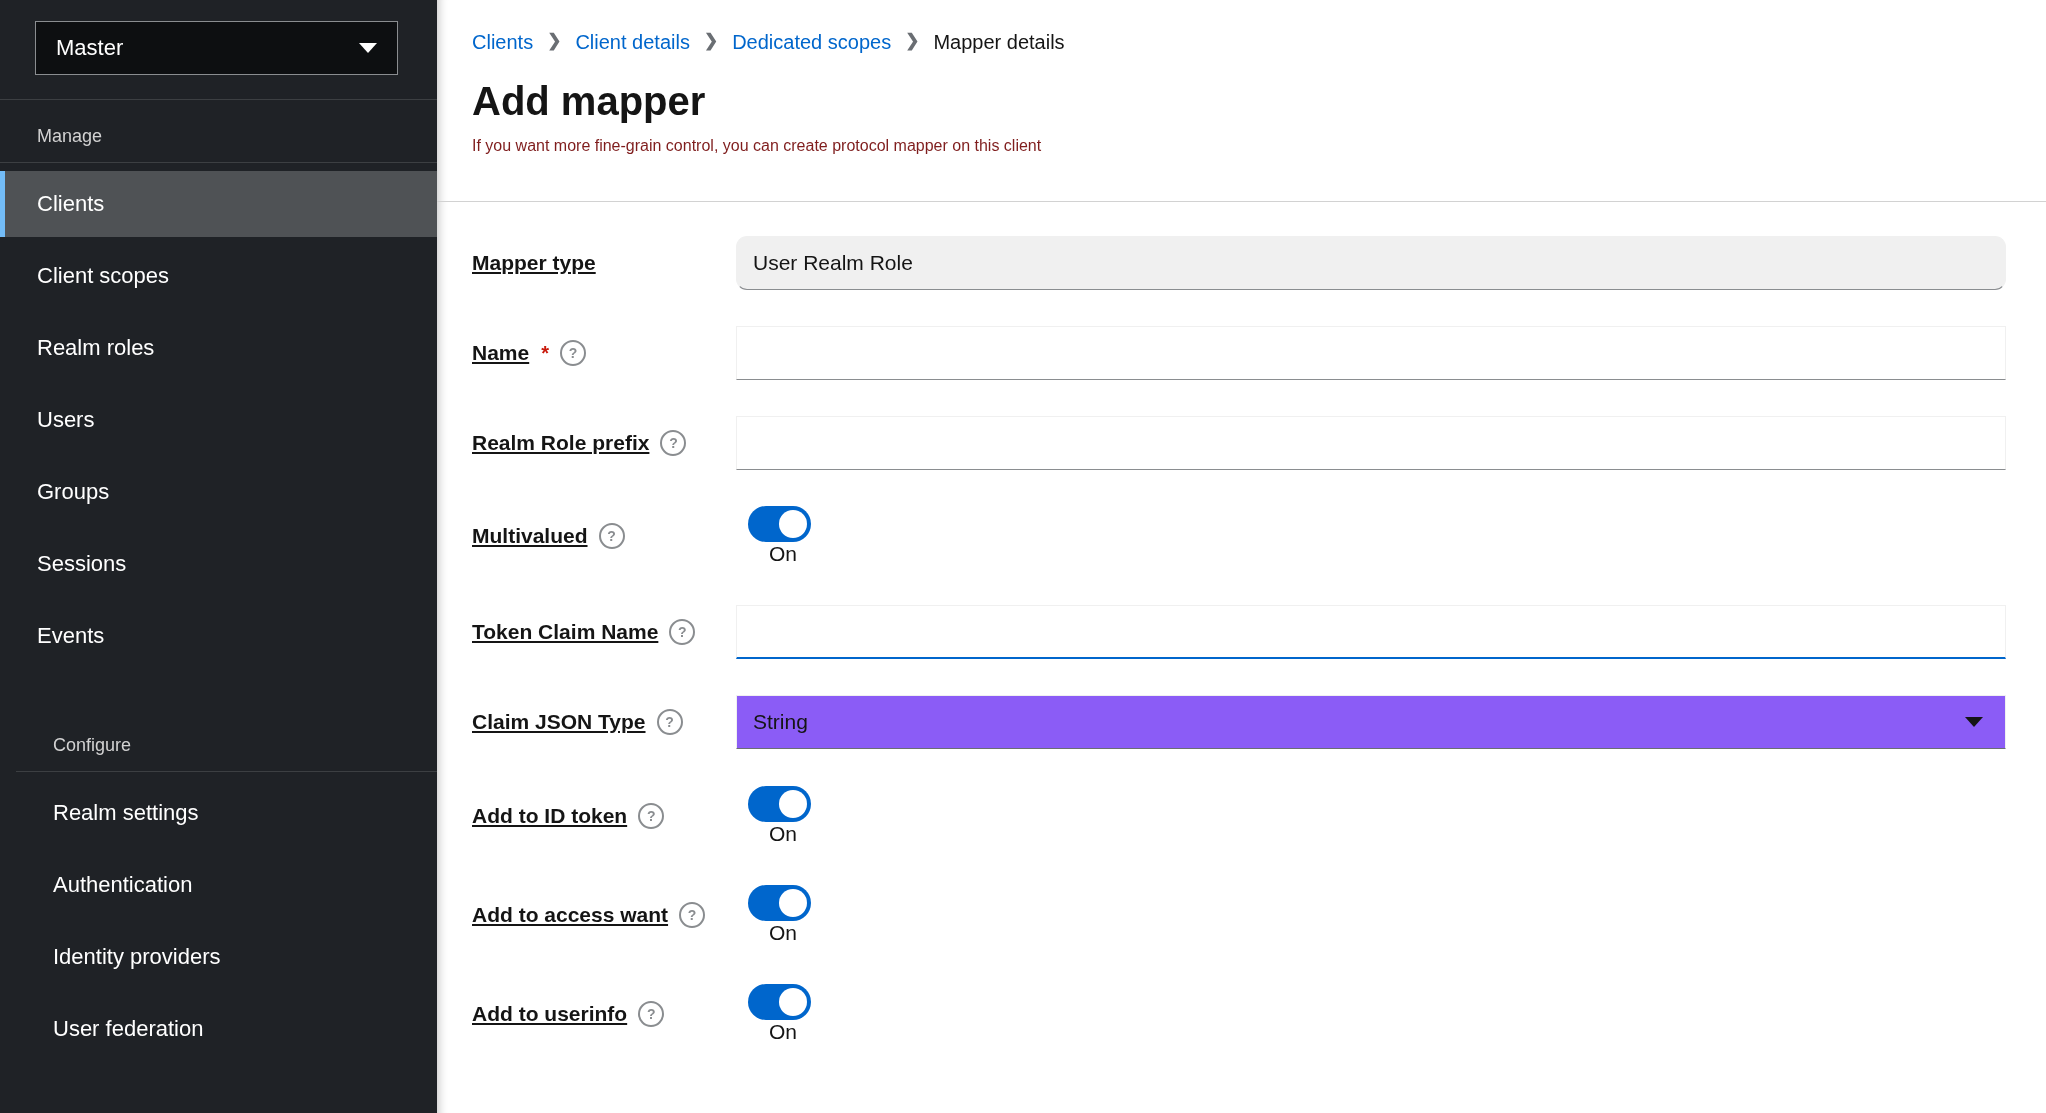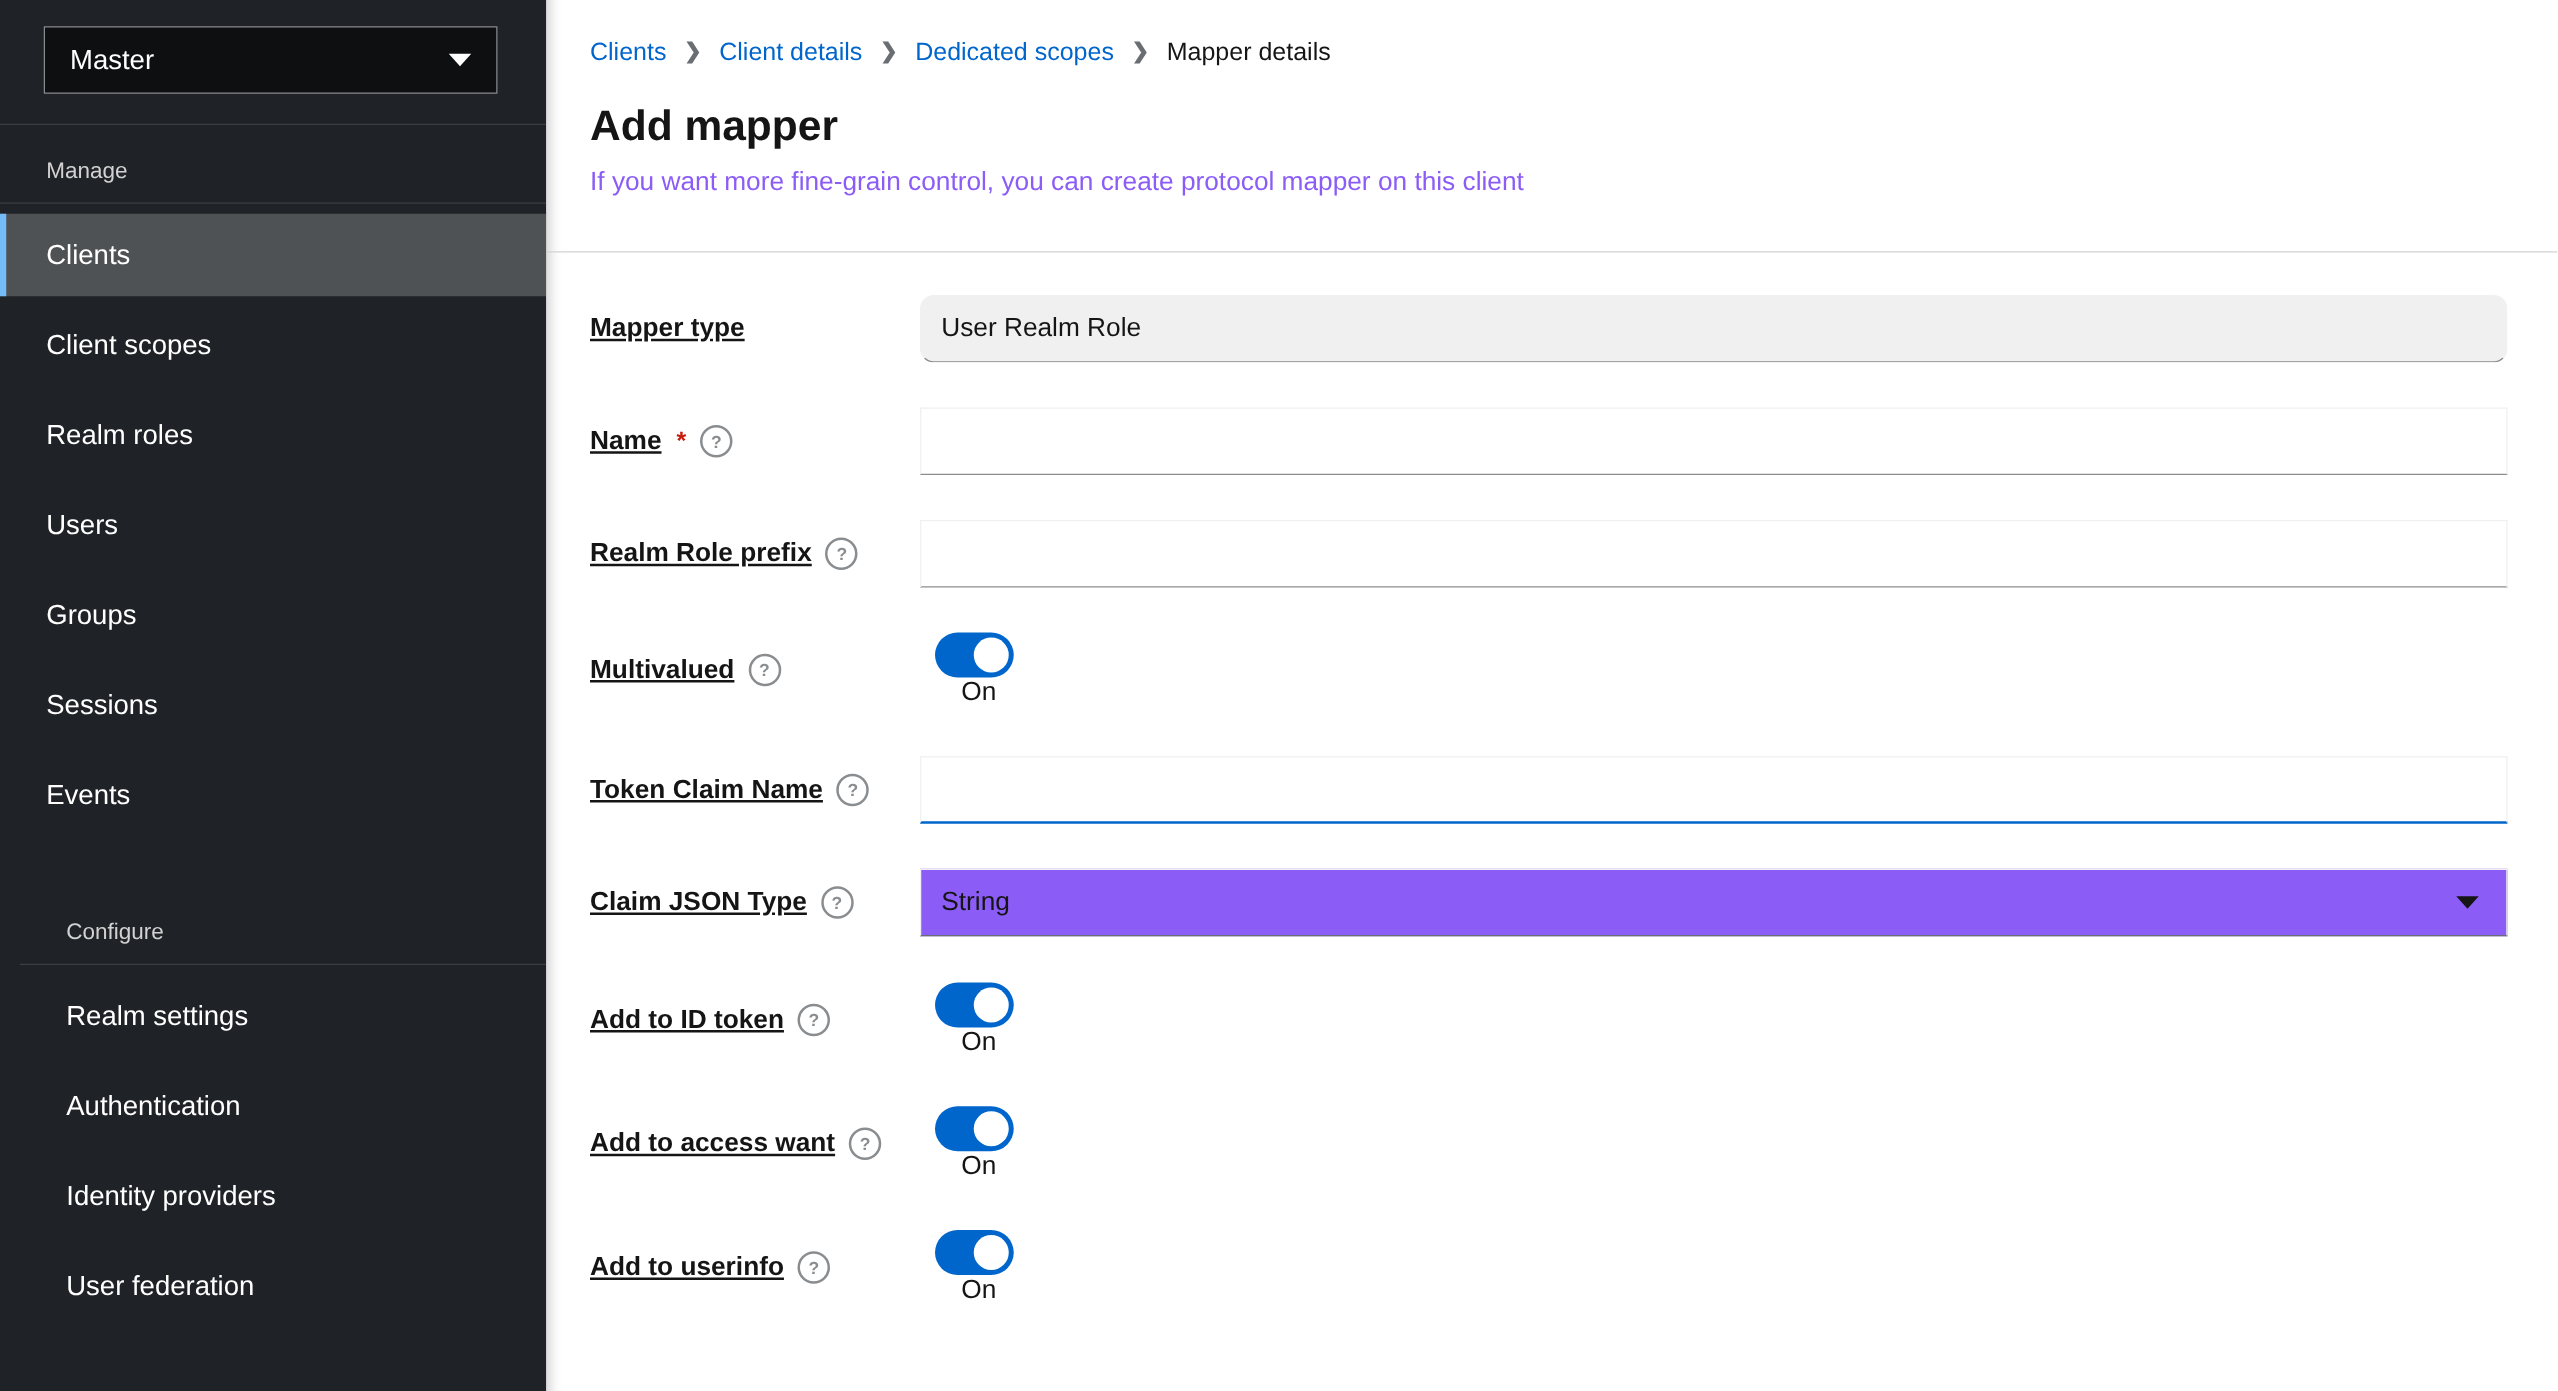--- a/index.html
+++ b/index.html
@@ -30,22 +30,22 @@
   .nav-item.selected{background:#4f5255;border-left-color:#73bcf7;}
   .nav-group.second{margin-top:40px;padding-left:16px;}
 
   
   .main{flex:1;background:#ffffff;box-shadow:inset 12px 0 10px -10px rgba(0,0,0,0.22);}
   .page-header{padding:30px 40px 0 35px;}
   .breadcrumb{display:flex;align-items:center;gap:14px;font-size:20px;line-height:24px;}
   .crumb.link{color:#0066cc;cursor:pointer;}
   .crumb.current{color:#151515;}
   .breadcrumb-sep{color:#6a6e73;font-size:17px;font-weight:700;transform:translateY(-1px);}
-  .page-title{margin:28px 0 0;font-size:34px;line-height:38px;font-weight:700;color:#151515;}
-  .page-subtitle{margin:14px 0 0;font-size:21px;line-height:24px;font-weight:400;color:#8b5cf6;}
+  .page-title{margin:28px 0 0;font-size:40px;line-height:38px;font-weight:700;color:#151515;}
+  .page-subtitle{margin:14px 0 0;font-size:16px;line-height:24px;font-weight:400;color:#7f1d1d;}
   .section-divider{margin-top:43px;height:1px;background:#d2d2d2;}
 
   
   .form-section{padding:34px 40px 0 35px;}
   .form-row{display:flex;align-items:center;margin-bottom:36px;}
   .form-row.toggle-row{margin-bottom:39px;gap:12px;}
   .form-row.select-row{margin-bottom:37px;}
   .label-cell{width:264px;min-width:264px;display:flex;align-items:center;gap:11px;}
   .field-label{font-size:21px;font-weight:700;color:#151515;text-decoration:underline;}
   .required{color:#c9190b;font-size:20px;font-weight:700;margin-left:1px;}

